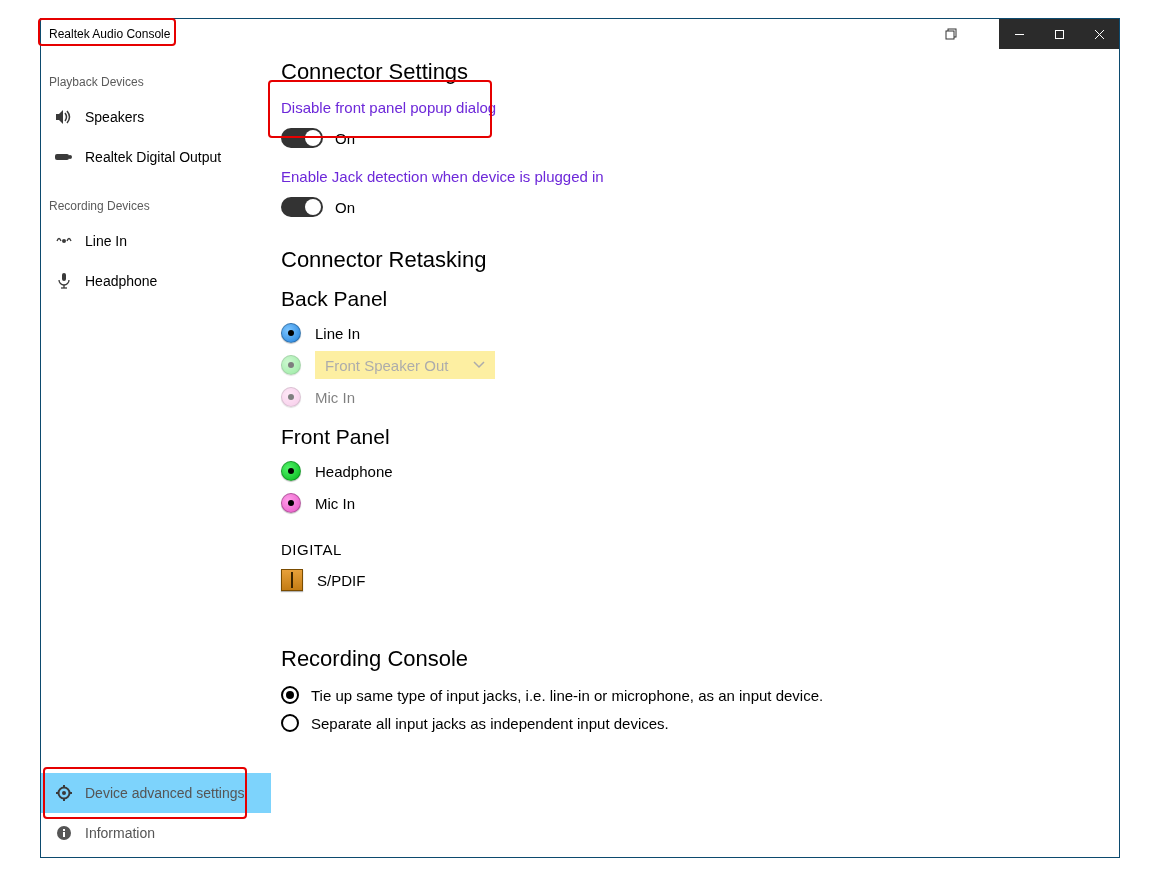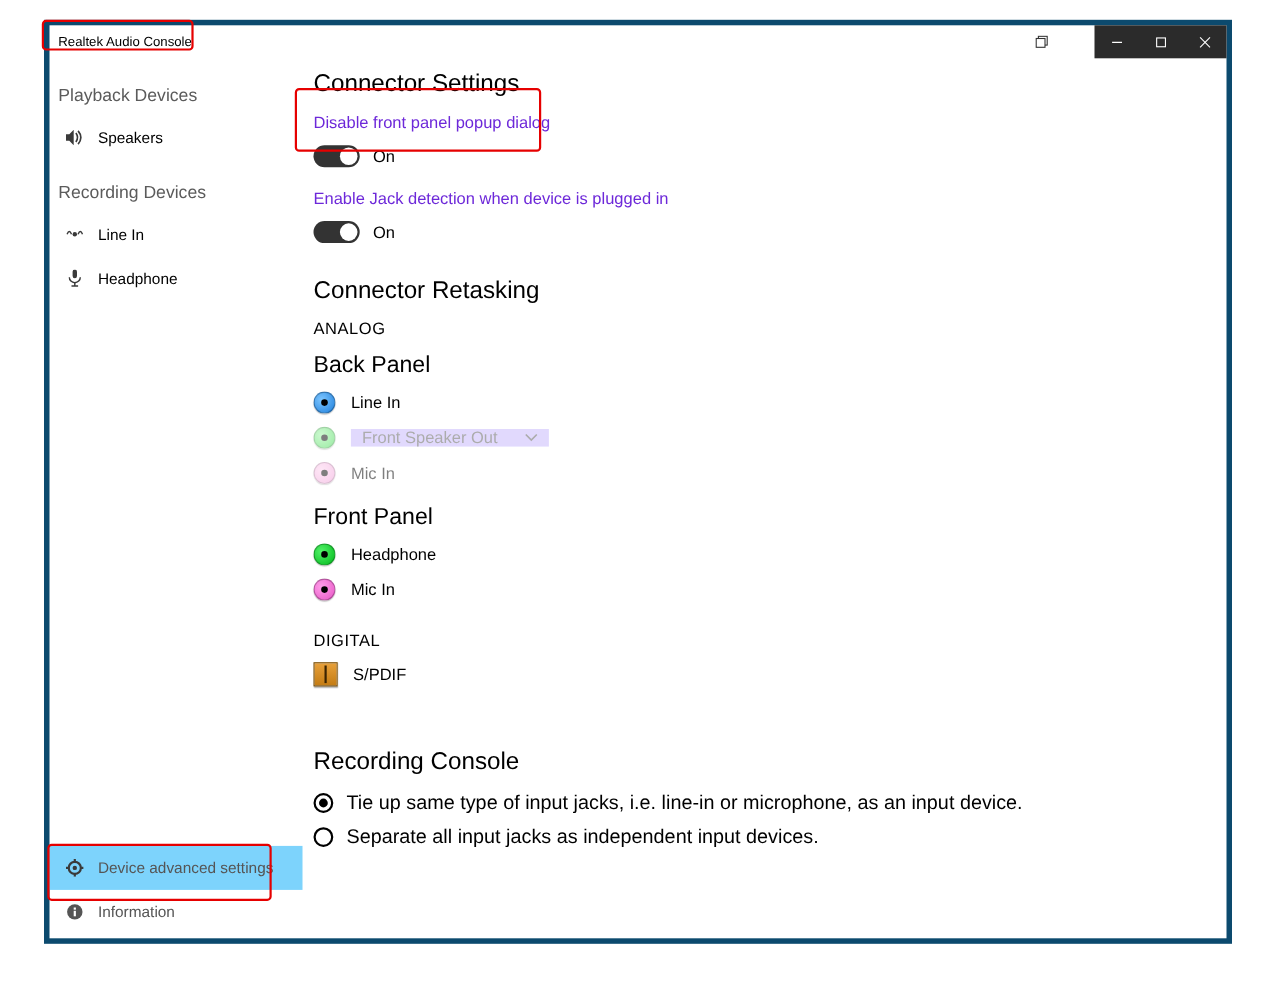--- a/index.html
+++ b/index.html
@@ -11,21 +11,21 @@
       height: 893px;
       position: relative;
     }
     .window {
       position: absolute;
       left: 40px;
       top: 18px;
       width: 1080px;
       height: 840px;
       background: #fff;
-      border: 5px solid #0c4a6e;
+      border: 1px solid #0c4a6e;
       display: flex;
       flex-direction: column;
     }
     .titlebar {
       height: 30px;
       display: flex;
       align-items: center;
       justify-content: space-between;
       padding-left: 8px;
     }
@@ -65,21 +65,21 @@
       display: flex;
       align-items: center;
       padding-left: 14px;
       font-size: 14px;
       color: #000;
       gap: 12px;
       cursor: default;
     }
     .sidebar .nav-item.selected { background: #7dd3fc; }
     .sidebar .section-header {
-      font-size: 16px;
+      font-size: 12px;
       color: #5b5b5b;
       padding: 22px 0 8px 8px;
     }
     .sidebar .icon-slot {
       width: 18px;
       display: flex;
       justify-content: center;
     }
     .sidebar .bottom {
       margin-top: auto;
@@ -149,22 +149,22 @@
       top: 50%;
       width: 6px;
       height: 6px;
       border-radius: 50%;
       background: #000;
       transform: translate(-50%, -50%);
     }
     .jack-label { font-size: 15px; }
     .jack-select {
       width: 180px;
-      height: 16px;
-      background: #c4b5fd;
+      height: 28px;
+      background: #fde047;
       display: flex;
       align-items: center;
       justify-content: space-between;
       padding: 0 10px;
       font-size: 15px;
       color: #5b5b5b;
     }
     .dim { opacity: .5; }
     .spdif-box {
       width: 22px;
@@ -203,21 +203,21 @@
       content: "";
       position: absolute;
       left: 50%;
       top: 50%;
       width: 8px;
       height: 8px;
       border-radius: 50%;
       background: #000;
       transform: translate(-50%, -50%);
     }
-    .radio-label { font-size: 18px; }
+    .radio-label { font-size: 15px; }
     
     .hl {
       position: absolute;
       border: 2px solid #e60000;
       border-radius: 4px;
       pointer-events: none;
     }
     .sbgray { color: #555; }
     svg { display:block; }
   </style>
@@ -261,20 +261,29 @@
       <div class="section-header">Playback Devices</div>
       <div class="nav-item">
         <span class="icon-slot">
           <svg width="16" height="14" viewBox="0 0 16 14">
               <path d="M0 4h3l4-4v14l-4-4H0z" fill="#3a3a3a"></path>
               <path d="M9 3q3 4 0 8" fill="none" stroke="#3a3a3a" stroke-width="1.5"></path>
               <path d="M11 1q5 6 0 12" fill="none" stroke="#3a3a3a" stroke-width="1.5"></path>
             </svg>
         </span>
         <span>Speakers</span>
+      </div>
+      <div class="nav-item">
+        <span class="icon-slot">
+          <svg width="18" height="10" viewBox="0 0 18 10">
+              <rect x="0" y="2" width="14" height="6" rx="2" fill="#3a3a3a"></rect>
+              <circle cx="15" cy="5" r="2" fill="#3a3a3a"></circle>
+            </svg>
+        </span>
+        <span>Realtek Digital Output</span>
       </div>
 
       <div class="section-header">Recording Devices</div>
       <div class="nav-item">
         <span class="icon-slot">
           <svg width="16" height="14" viewBox="0 0 16 14">
               <path d="M1 7q2-5 4 0" fill="none" stroke="#3a3a3a" stroke-width="1.3"></path>
               <path d="M11 7q2-5 4 0" fill="none" stroke="#3a3a3a" stroke-width="1.3"></path>
               <circle cx="8" cy="7" r="2" fill="#3a3a3a"></circle>
             </svg>
@@ -339,21 +348,20 @@
         <div class="setting-label">Enable Jack detection when device is plugged in</div>
         <div class="toggle-row">
           <div class="toggle">
               <div class="knob"></div>
             </div>
           <span class="toggle-state">On</span>
         </div>
       </div>
 
       <h2>Connector Retasking</h2>
-      <div class="subhead">ANALOG</div>
 
       <div class="panel-label">Back Panel</div>
       <div class="jack-row">
         <div class="jack-dot" style="background:radial-gradient(circle at 35% 35%, #7ec6ff, #1e7fdc);"></div>
         <span class="jack-label">Line In</span>
       </div>
       <div class="jack-row dim">
         <div class="jack-dot" style="background:radial-gradient(circle at 35% 35%, #9cf3a3, #39d84a);"></div>
         <div class="jack-select">
           <span>Front Speaker Out</span>

